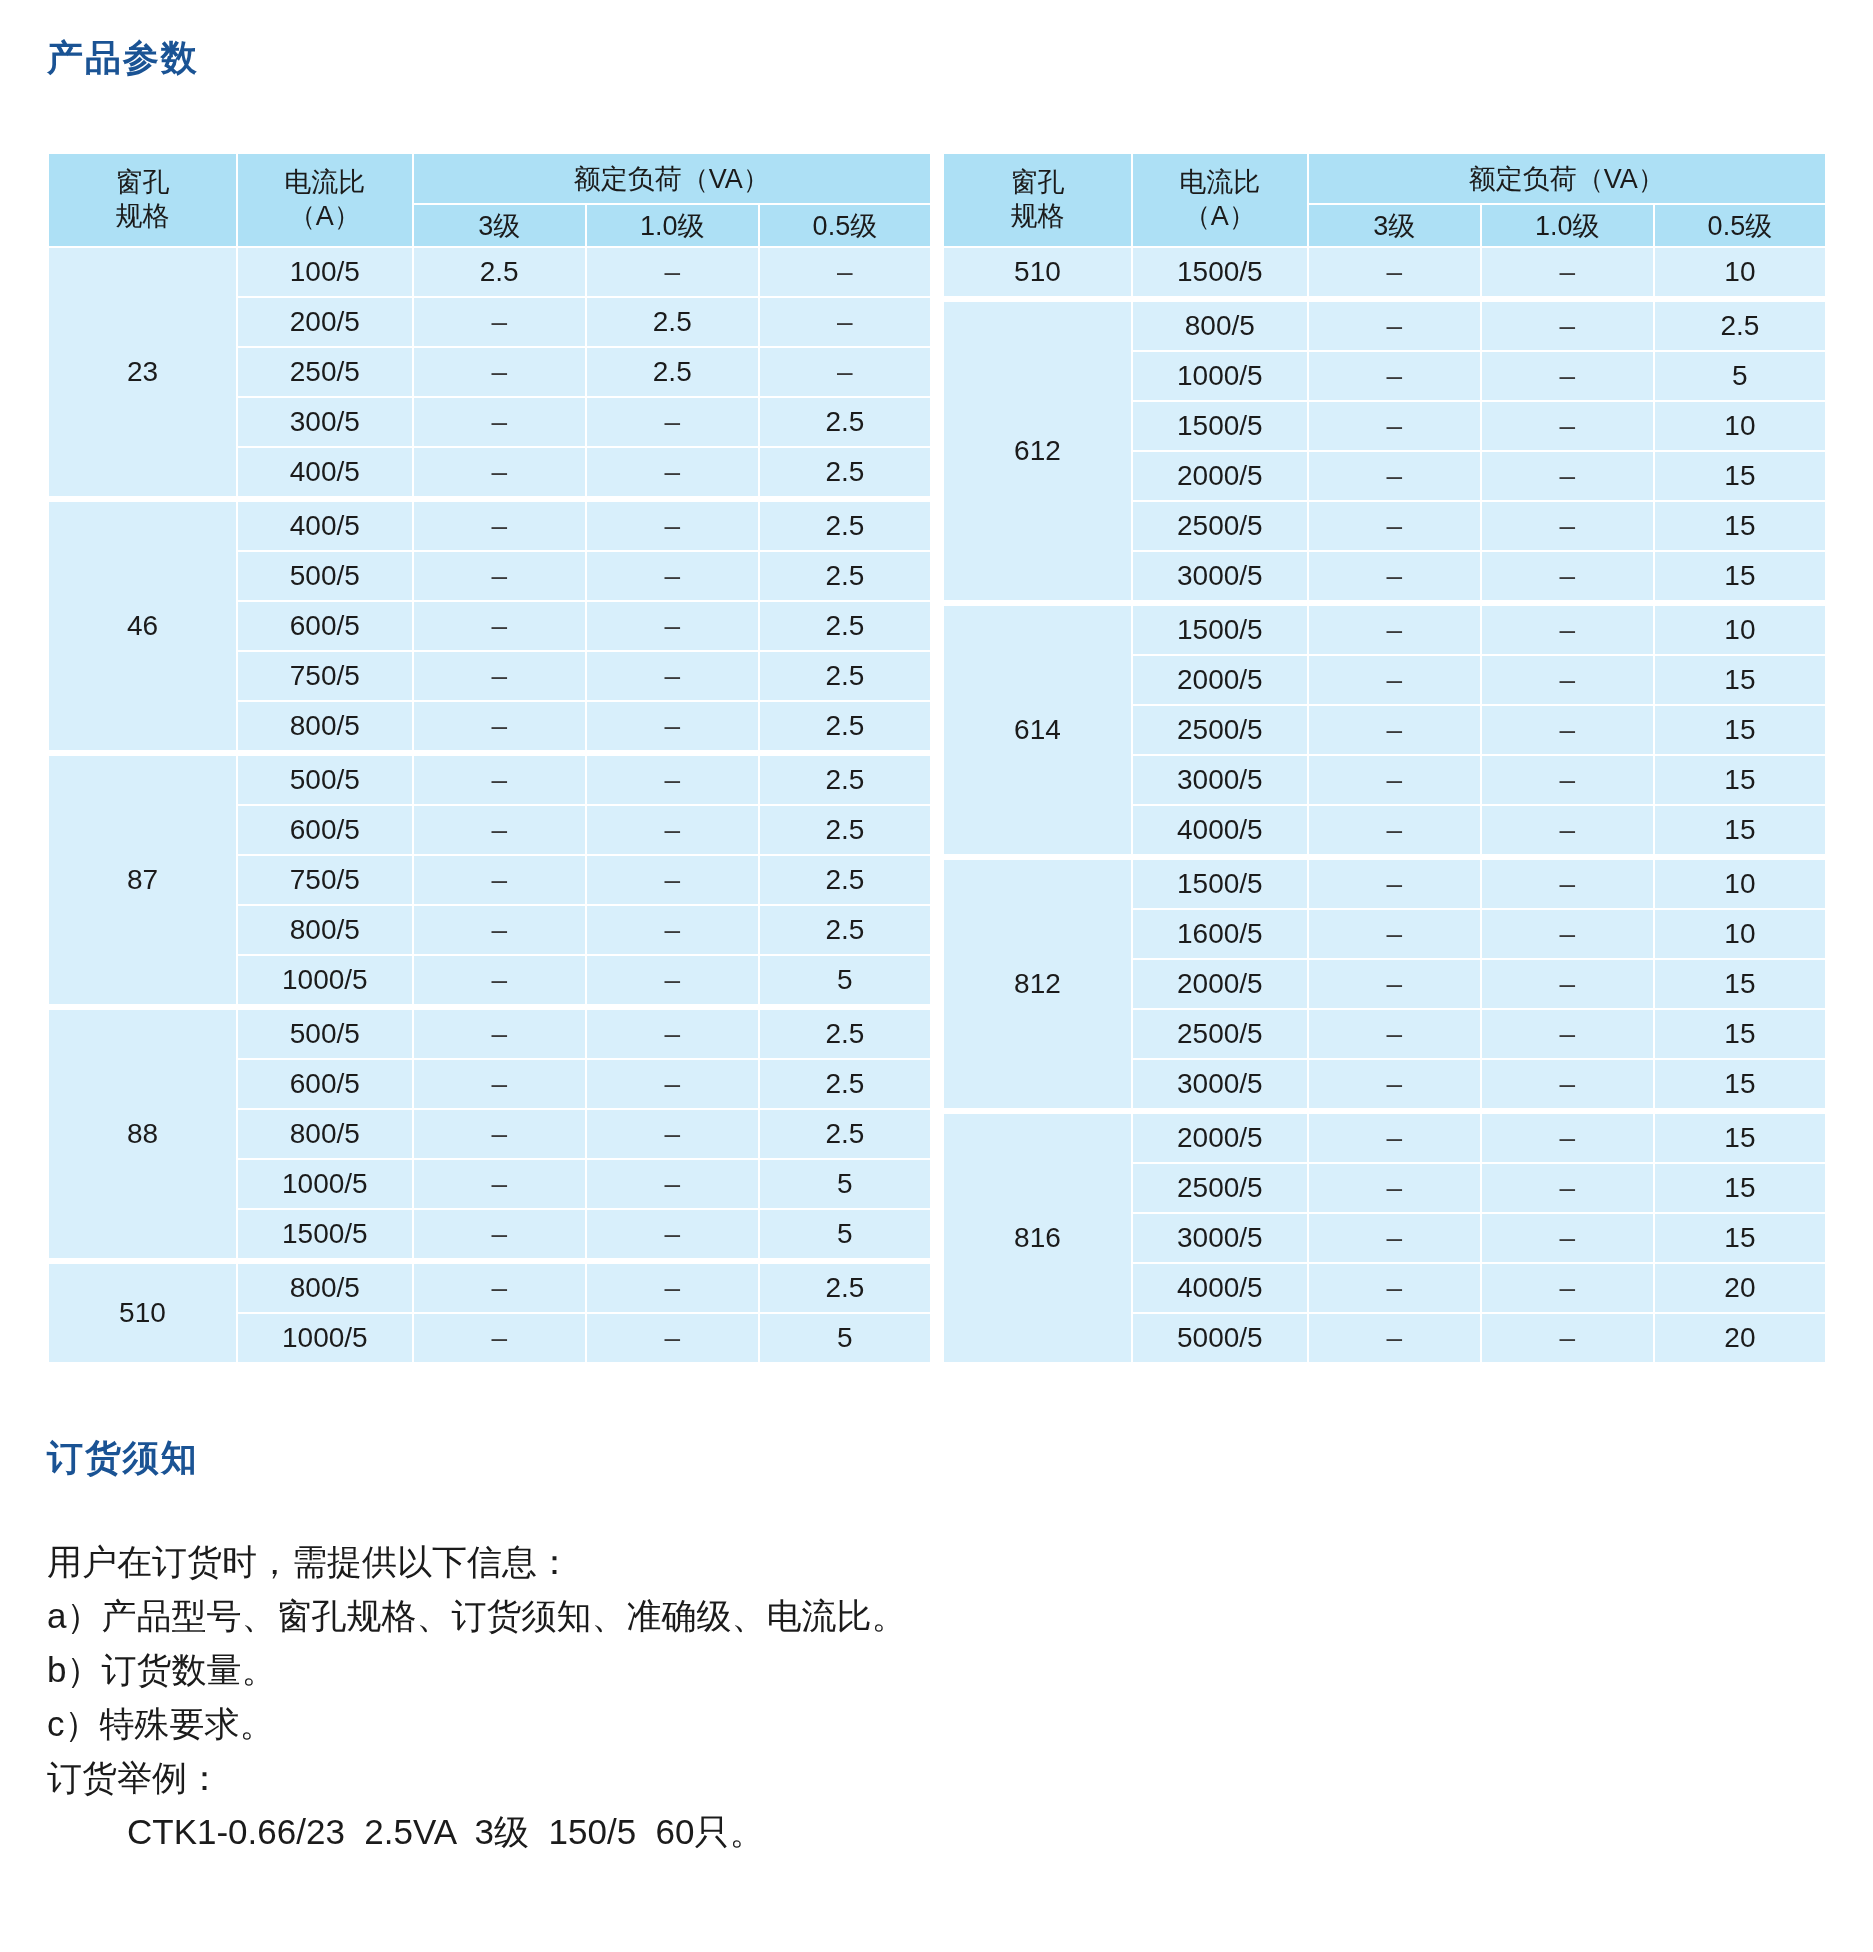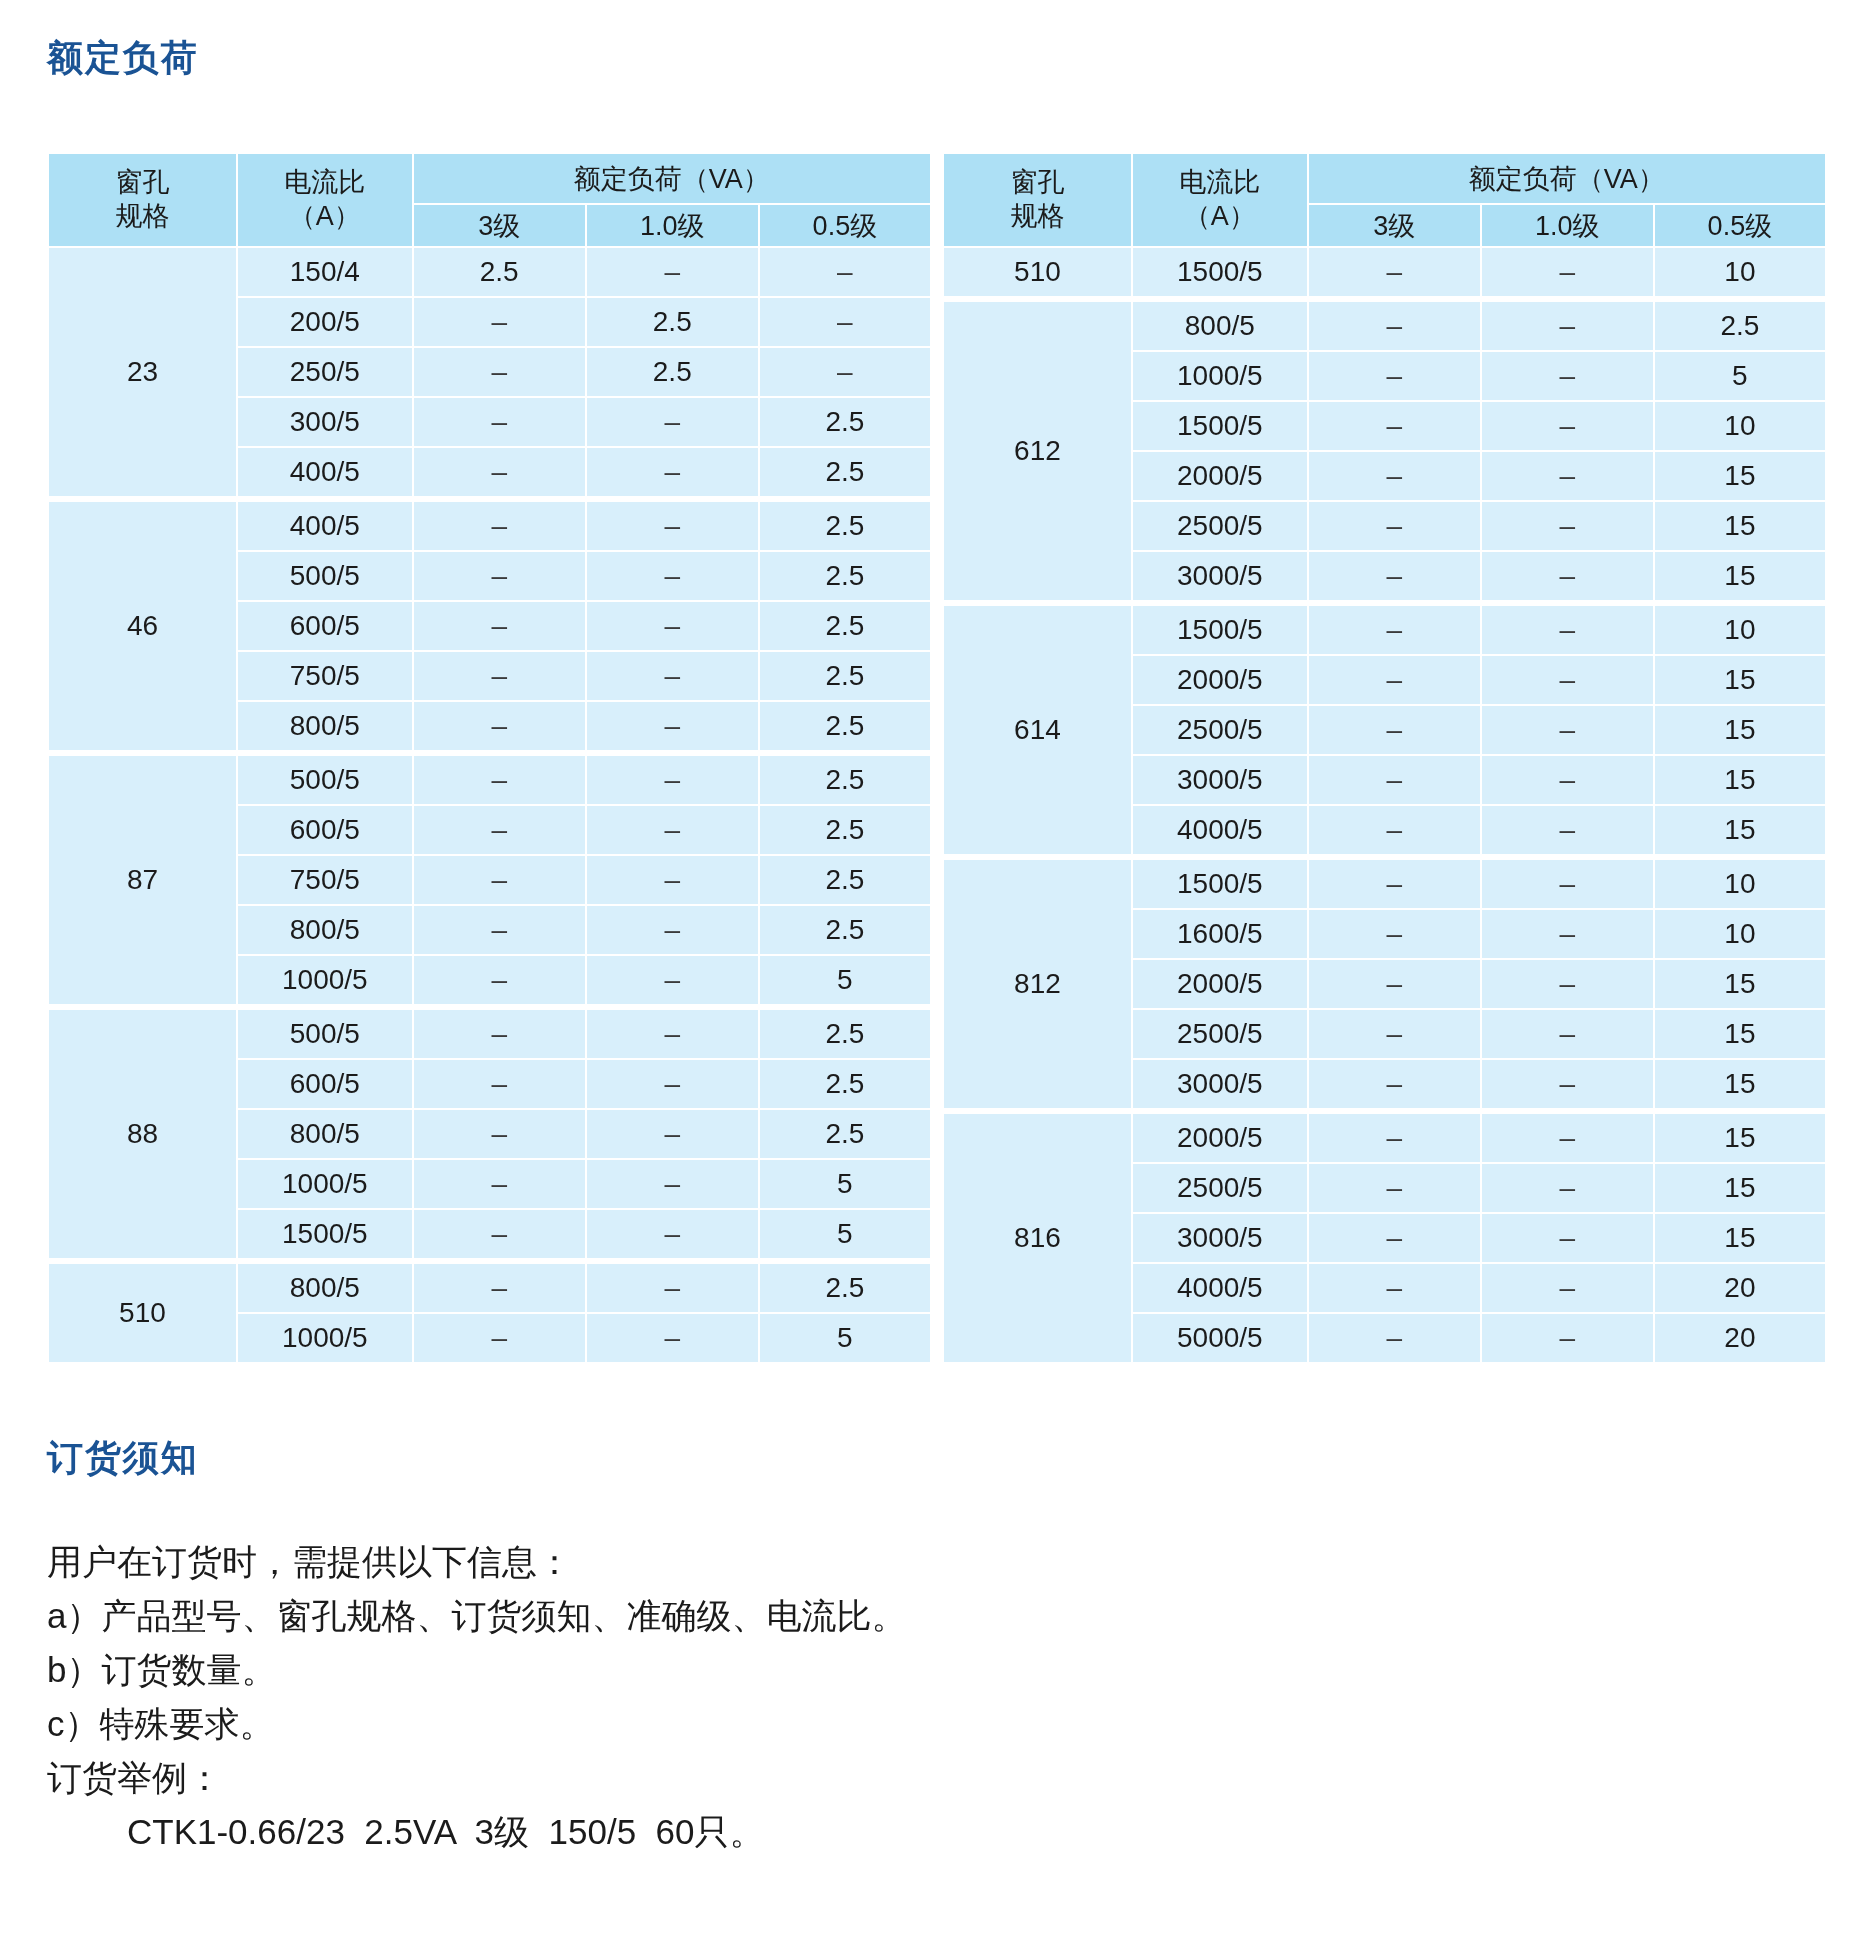--- a/index.html
+++ b/index.html
@@ -69,21 +69,21 @@
     line-height: 54px;
     white-space: pre-wrap;
   }
   .ordering-example { padding-left: 80px; }
 </style>
 </head>
 <body>
 
 <div class="page">
 
-  <h1 class="section-title">额定负荷</h1>
+  <h1 class="section-title">产品参数</h1>
 
   <div class="tables-wrap">
     <div class="half" id="left-half">
         <table class="spec-table">
           <colgroup>
             <col style="width: 21.4%;">
             <col style="width: 19.9%;">
             <col style="width: 19.6%;">
             <col style="width: 19.6%;">
             <col style="width: 19.5%;">
@@ -96,21 +96,21 @@
             </tr>
             <tr class="h2">
               <th>3级</th>
               <th>1.0级</th>
               <th>0.5级</th>
             </tr>
           </thead>
           <tbody>
             <tr>
               <td rowspan="5">23</td>
-              <td>150/4</td>
+              <td>100/5</td>
               <td>2.5</td>
               <td class="dash">–</td>
               <td class="dash">–</td>
             </tr>
             <tr>
               <td>200/5</td>
               <td class="dash">–</td>
               <td>2.5</td>
               <td class="dash">–</td>
             </tr>

